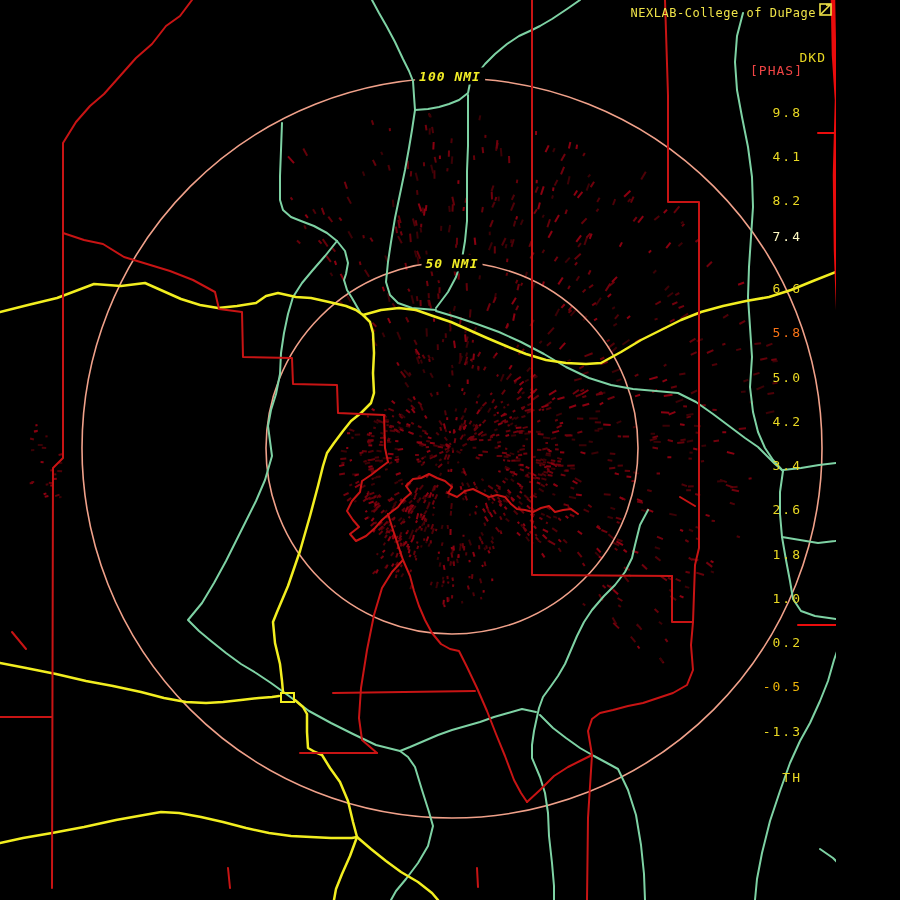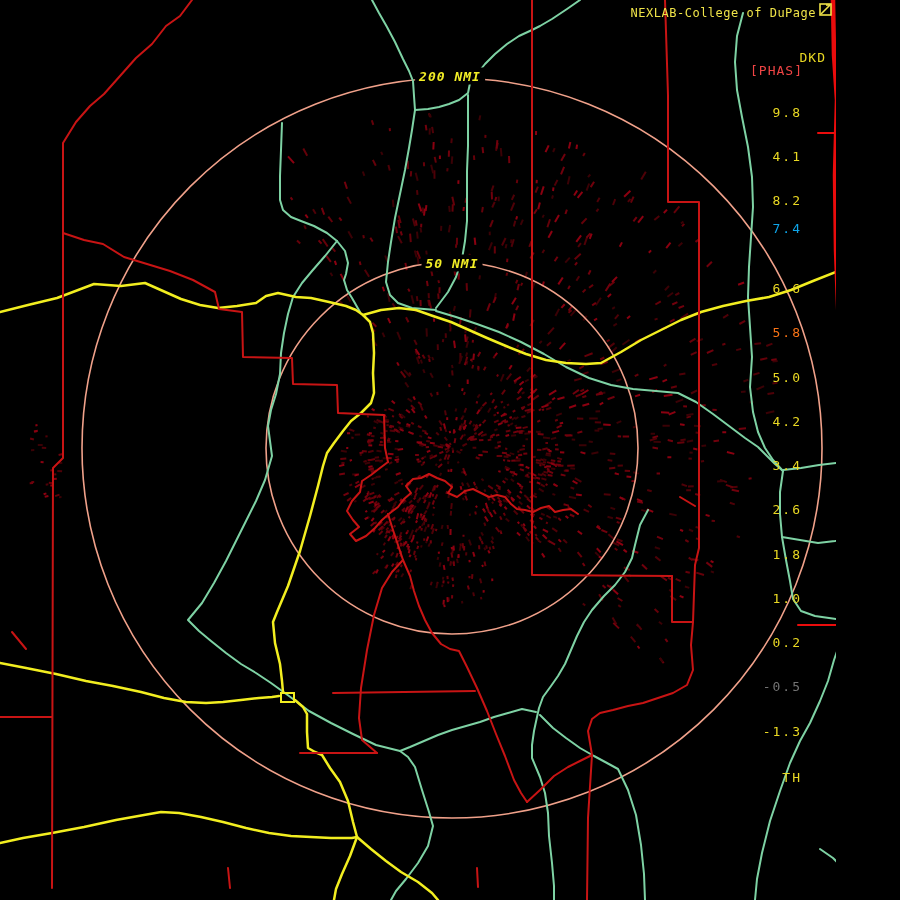--- a/index.html
+++ b/index.html
@@ -128,31 +128,31 @@
       <div class="cbseg" style="top: 659px; height: 15px; background: rgb(100, 100, 100);"></div>
       <div class="cbseg" style="top: 674px; height: 13px; background: rgb(120, 120, 120);"></div>
       <div class="cbseg" style="top: 687px; height: 12px; background: rgb(141, 141, 141);"></div>
       <div class="cbseg" style="top: 699px; height: 6px; background: rgb(161, 161, 161);"></div>
       <div class="cbseg" style="top: 705px; height: 5px; background: rgb(12, 12, 12);"></div>
     </div>
   <div id="cbticks">
       <div class="cbtick" style="top: 112px; color: rgb(233, 216, 35);">9.8</div>
       <div class="cbtick" style="top: 156px; color: rgb(233, 216, 35);">4.1</div>
       <div class="cbtick" style="top: 200px; color: rgb(233, 216, 35);">8.2</div>
-      <div class="cbtick" style="top: 228px; color: #0ea5e9; margin-left: 19px;">7.4</div>
+      <div class="cbtick" style="top: 236px; color: #fef9c3; margin-left: 19px;">7.4</div>
       <div class="cbtick" style="top: 288px; color: rgb(233, 216, 35);">6.6</div>
       <div class="cbtick" style="top: 332px; color: #f97316;">5.8</div>
       <div class="cbtick" style="top: 377px; color: rgb(233, 216, 35);">5.0</div>
       <div class="cbtick" style="top: 421px; color: rgb(233, 216, 35);">4.2</div>
       <div class="cbtick" style="top: 465px; color: rgb(233, 216, 35);">3.4</div>
       <div class="cbtick" style="top: 509px; color: rgb(233, 216, 35);">2.6</div>
       <div class="cbtick" style="top: 554px; color: rgb(233, 216, 35);">1.8</div>
       <div class="cbtick" style="top: 598px; color: rgb(233, 216, 35);">1.0</div>
       <div class="cbtick" style="top: 642px; color: rgb(233, 216, 35);">0.2</div>
-      <div class="cbtick" style="top: 686px; color: #737373; padding-left: 46px;">-0.5</div>
+      <div class="cbtick" style="top: 686px; color: #eab308; padding-left: 46px;">-0.5</div>
       <div class="cbtick" style="top: 731px; color: rgb(233, 216, 35);">-1.3</div>
       <div class="cbtick" style="top: 777px; color: rgb(233, 216, 35);">TH</div>
     </div>
 
-  <div id="ring100" class="ringlabel" style="left: 450px; top: 76px; color: rgb(242, 238, 38);">200 NMI</div>
+  <div id="ring100" class="ringlabel" style="left: 450px; top: 76px; color: rgb(242, 238, 38);">100 NMI</div>
   <div id="ring50" class="ringlabel" style="left: 452px; top: 263px; color: rgb(242, 238, 38);">50 NMI</div>
 
 </div>
 
 </body></html>

